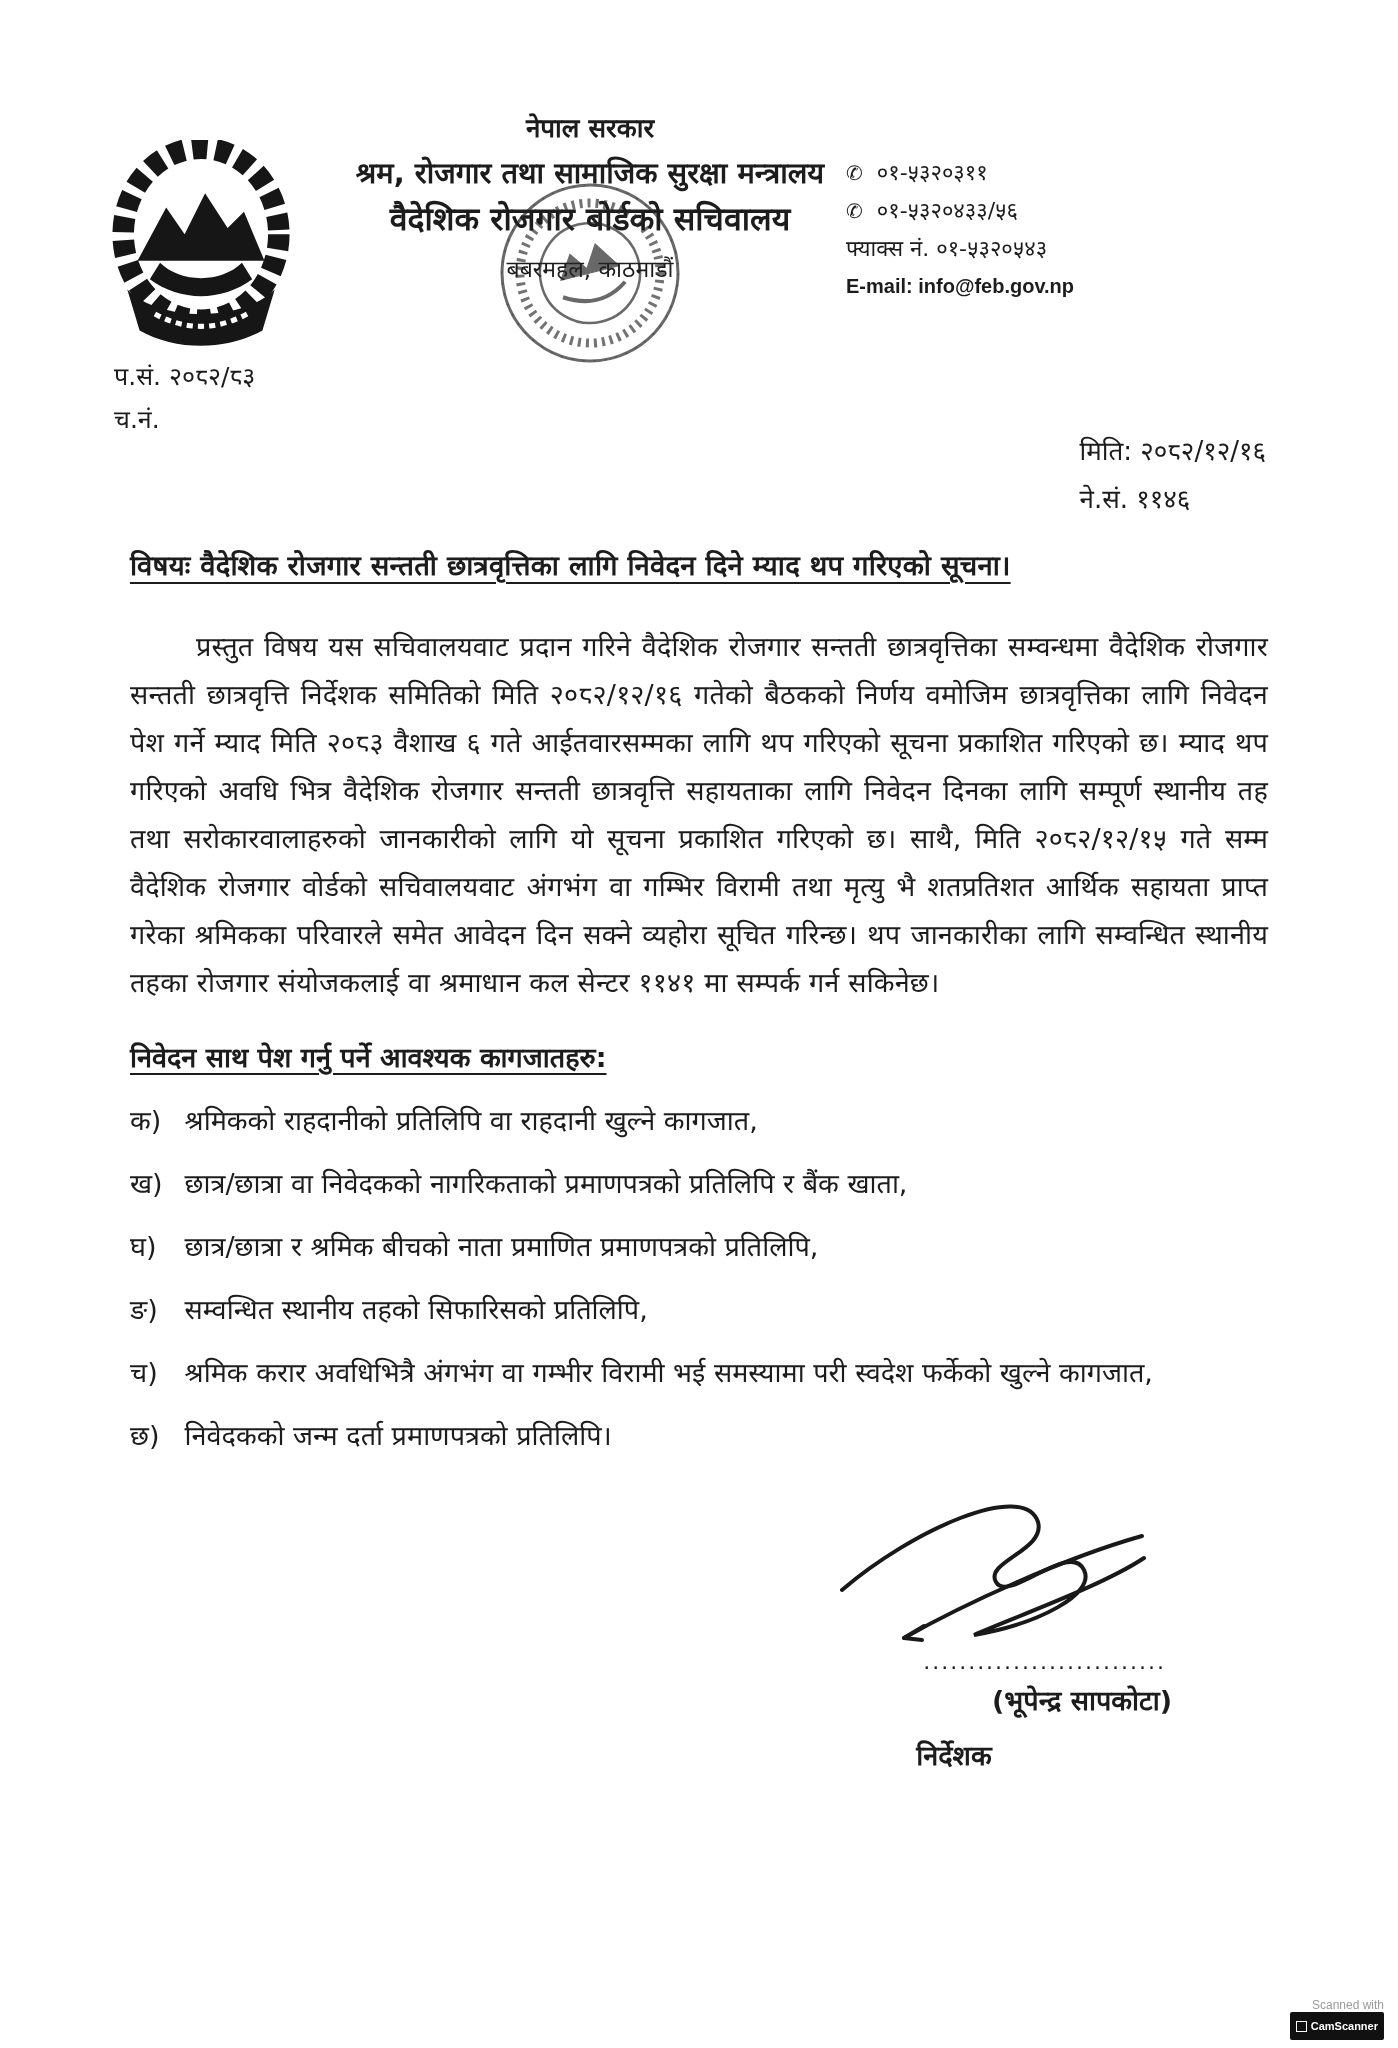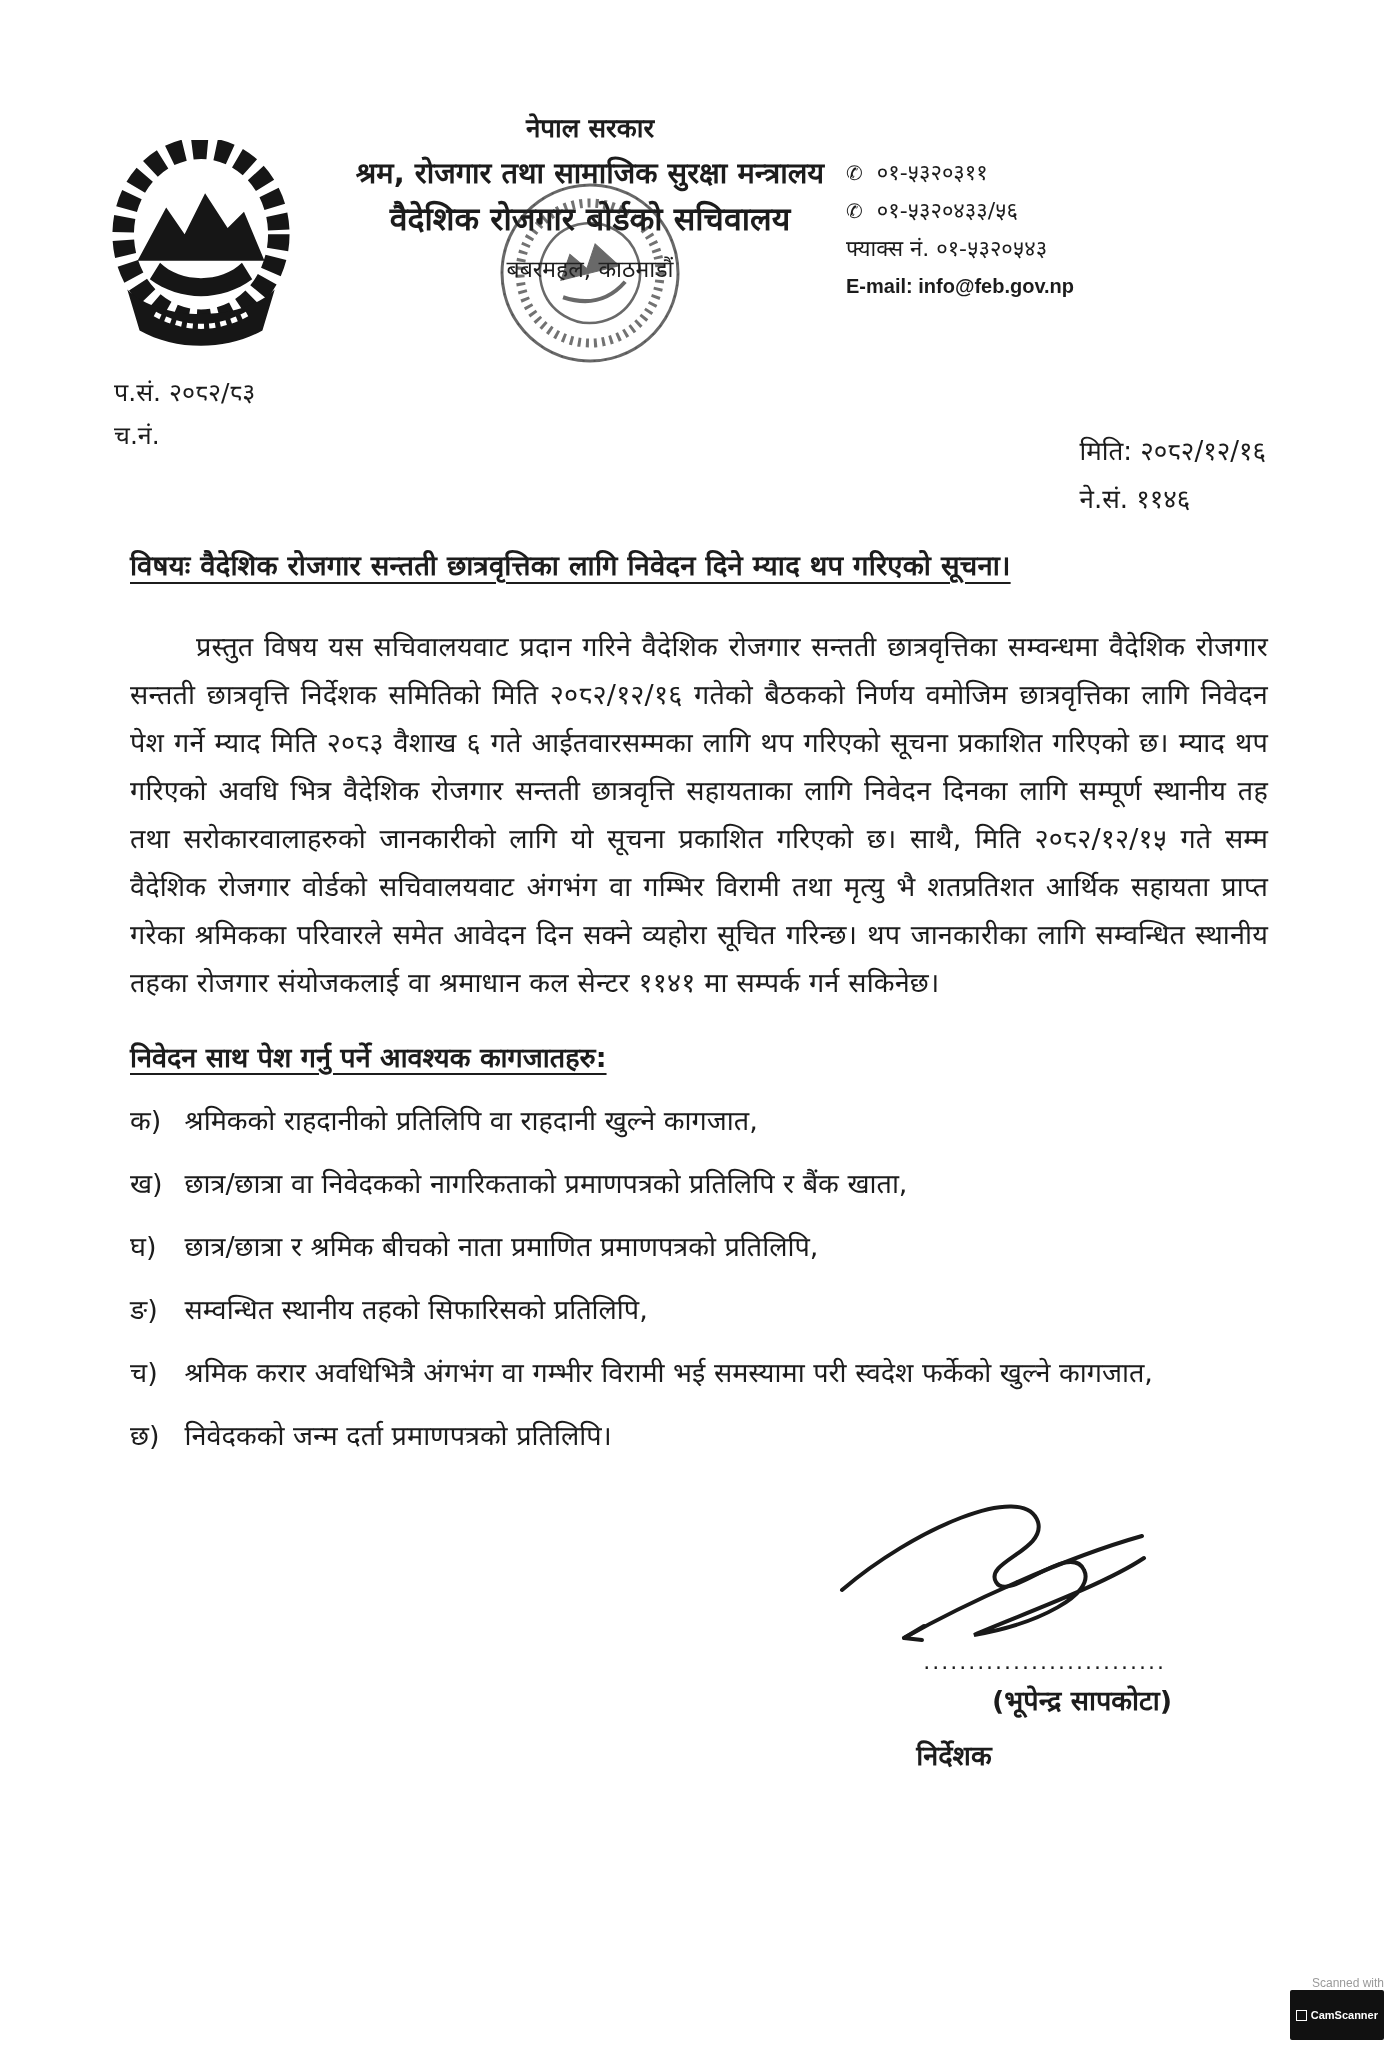--- a/index.html
+++ b/index.html
@@ -21,21 +21,21 @@
   .head-ministry{font-size:29px;font-weight:bold;margin-top:10px;}
   .head-secretariat{font-size:32px;font-weight:bold;margin-top:8px;}
   .head-address{font-size:23px;margin-top:16px;}
   .contact{
     position:absolute;left:846px;top:162px;width:420px;
     font-size:22px;line-height:1.0;
   }
   .contact .row{margin-bottom:16px;display:flex;align-items:center;}
   .contact .phone-glyph{font-size:20px;margin-right:14px;}
   .contact .email{font-family:"Liberation Sans",sans-serif;font-weight:bold;font-size:20px;}
-  .refs{position:absolute;left:114px;top:380px;font-size:25px;line-height:1.0;}
+  .refs{position:absolute;left:114px;top:364px;font-size:25px;line-height:1.0;}
   .refs div{margin-bottom:18px;}
   .dateblock{position:absolute;right:128px;top:438px;text-align:left;font-size:26px;line-height:1.0;}
   .dateblock div{margin-bottom:22px;}
   .stamp{position:absolute;left:470px;top:168px;width:240px;height:210px;opacity:.85;}
   
   .content{position:absolute;left:130px;right:126px;top:546px;}
   .subject{
     font-size:27.5px;font-weight:bold;
     text-decoration:underline;text-underline-offset:7px;
     letter-spacing:.2px;white-space:nowrap;
@@ -55,21 +55,21 @@
   .sig-svg{display:block;margin-left:auto;margin-right:0;}
   .sig-dots{font-size:22px;letter-spacing:2px;line-height:18px;display:block;text-align:right;margin-right:6px;}
   .sig-name{font-size:27px;font-weight:bold;margin-top:10px;text-align:right;}
   .sig-title{font-size:27px;font-weight:bold;margin-top:18px;margin-right:16px;}
   
   .scanbadge{position:absolute;right:10px;bottom:8px;text-align:right;}
   .scanbadge .sw{font-size:12px;color:#9a9a9a;font-family:"Liberation Sans",sans-serif;line-height:10px;}
   .scanbadge .cs{
     display:inline-flex;align-items:center;background:#111111;color:#ffffff;
     font-family:"Liberation Sans",sans-serif;font-size:11px;font-weight:bold;
-    padding:19px 6px;border-radius:2px;margin-top:2px;
+    padding:8px 6px;border-radius:2px;margin-top:2px;
   }
   .scanbadge .cs .sq{width:9px;height:9px;border:1.5px solid #fff;margin-right:4px;display:inline-block;}
 </style>
 </head>
 <body>
 
 <div class="page">
 
   <svg class="emblem" viewBox="0 0 200 210" aria-hidden="true">
     <ellipse cx="100" cy="92" rx="76" ry="84" fill="none" stroke="#161616" stroke-width="21" stroke-dasharray="15 8"></ellipse>

